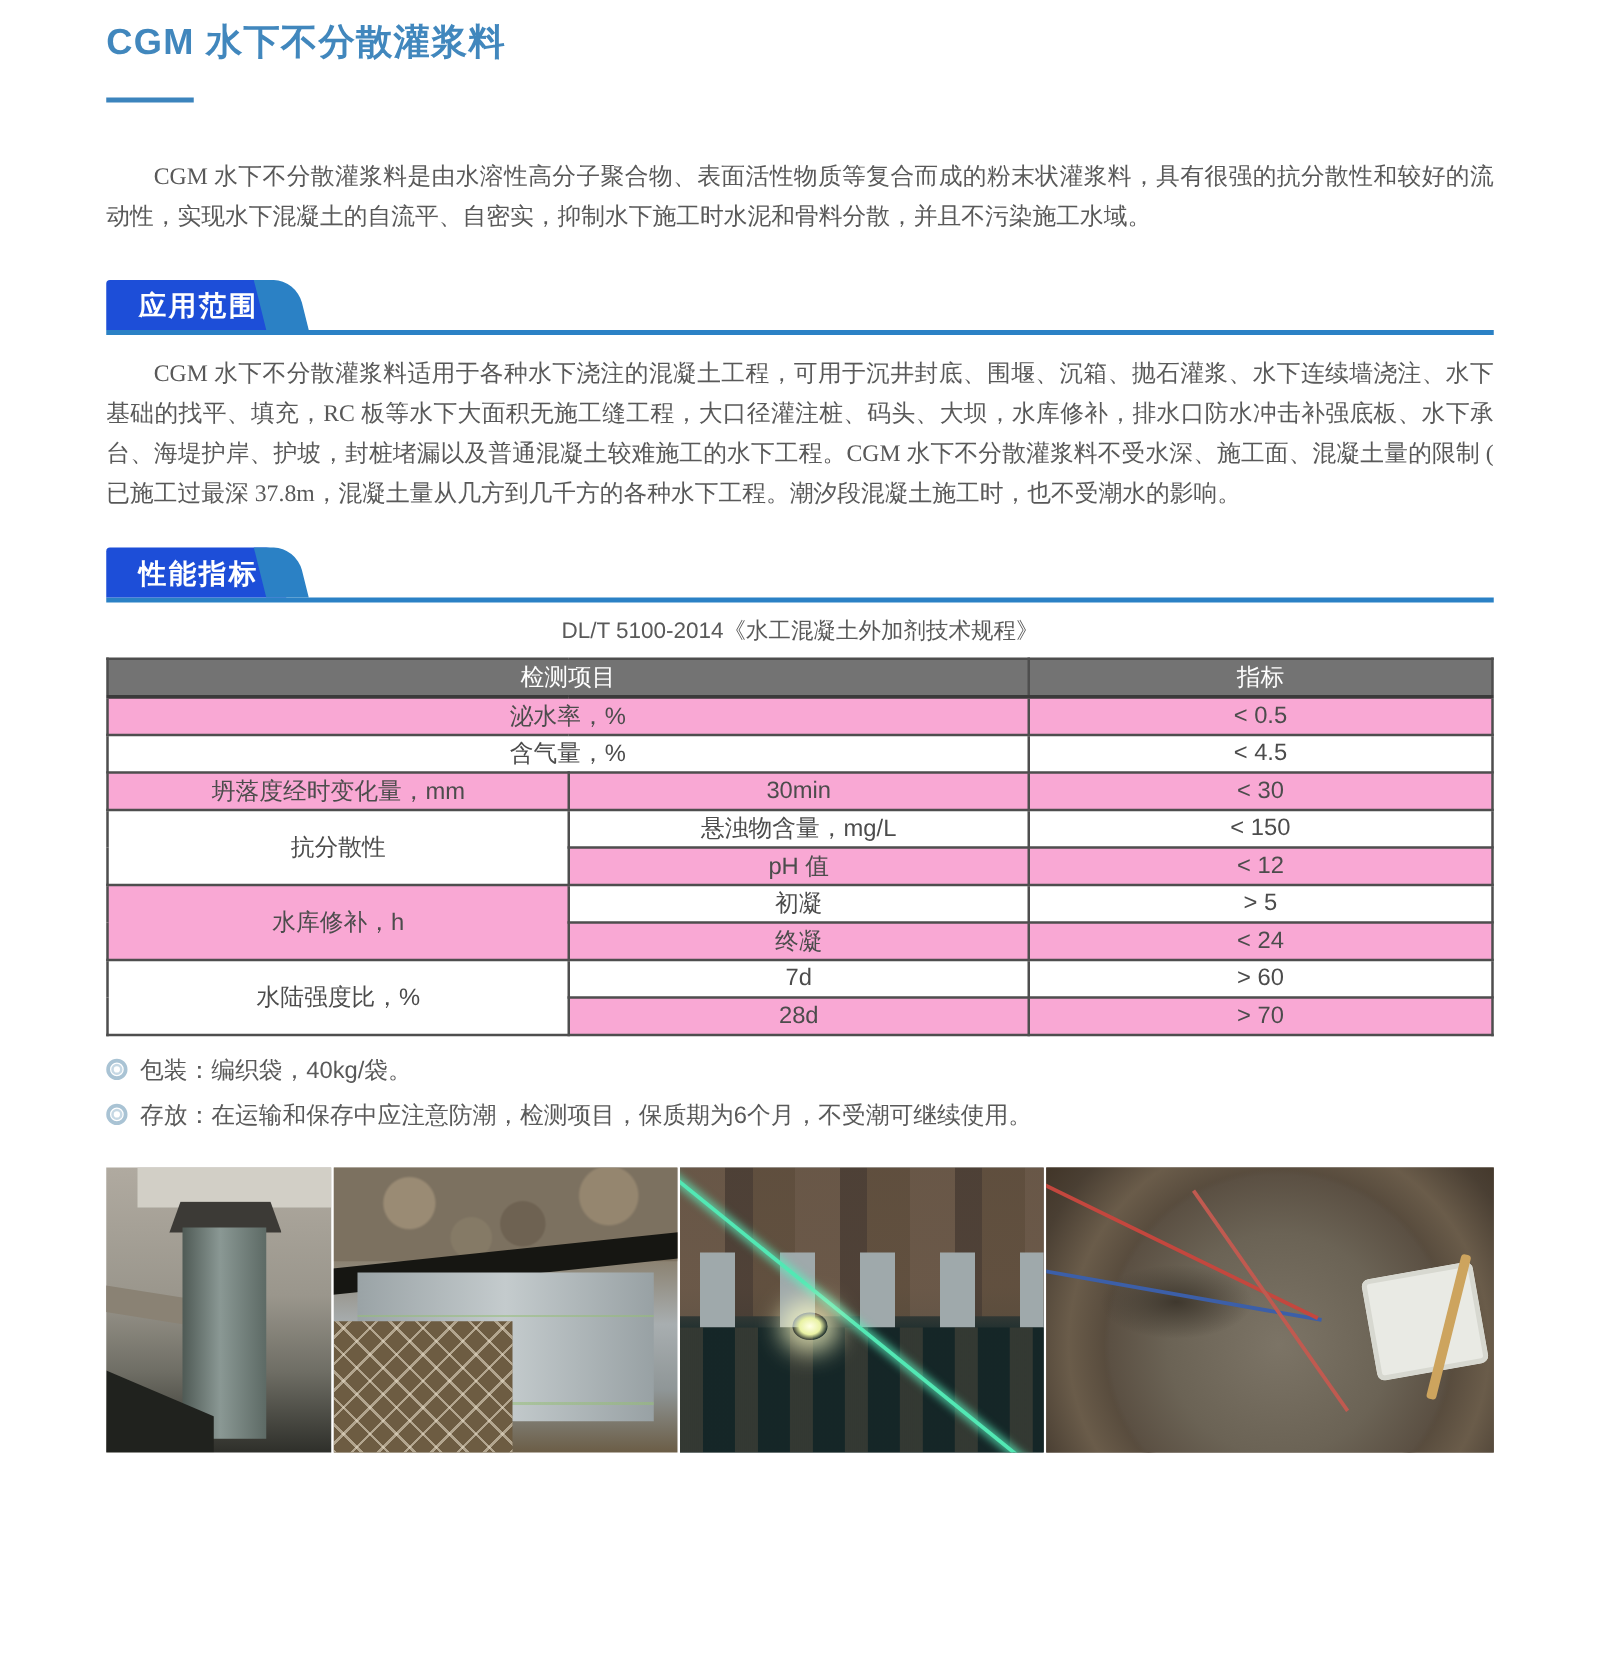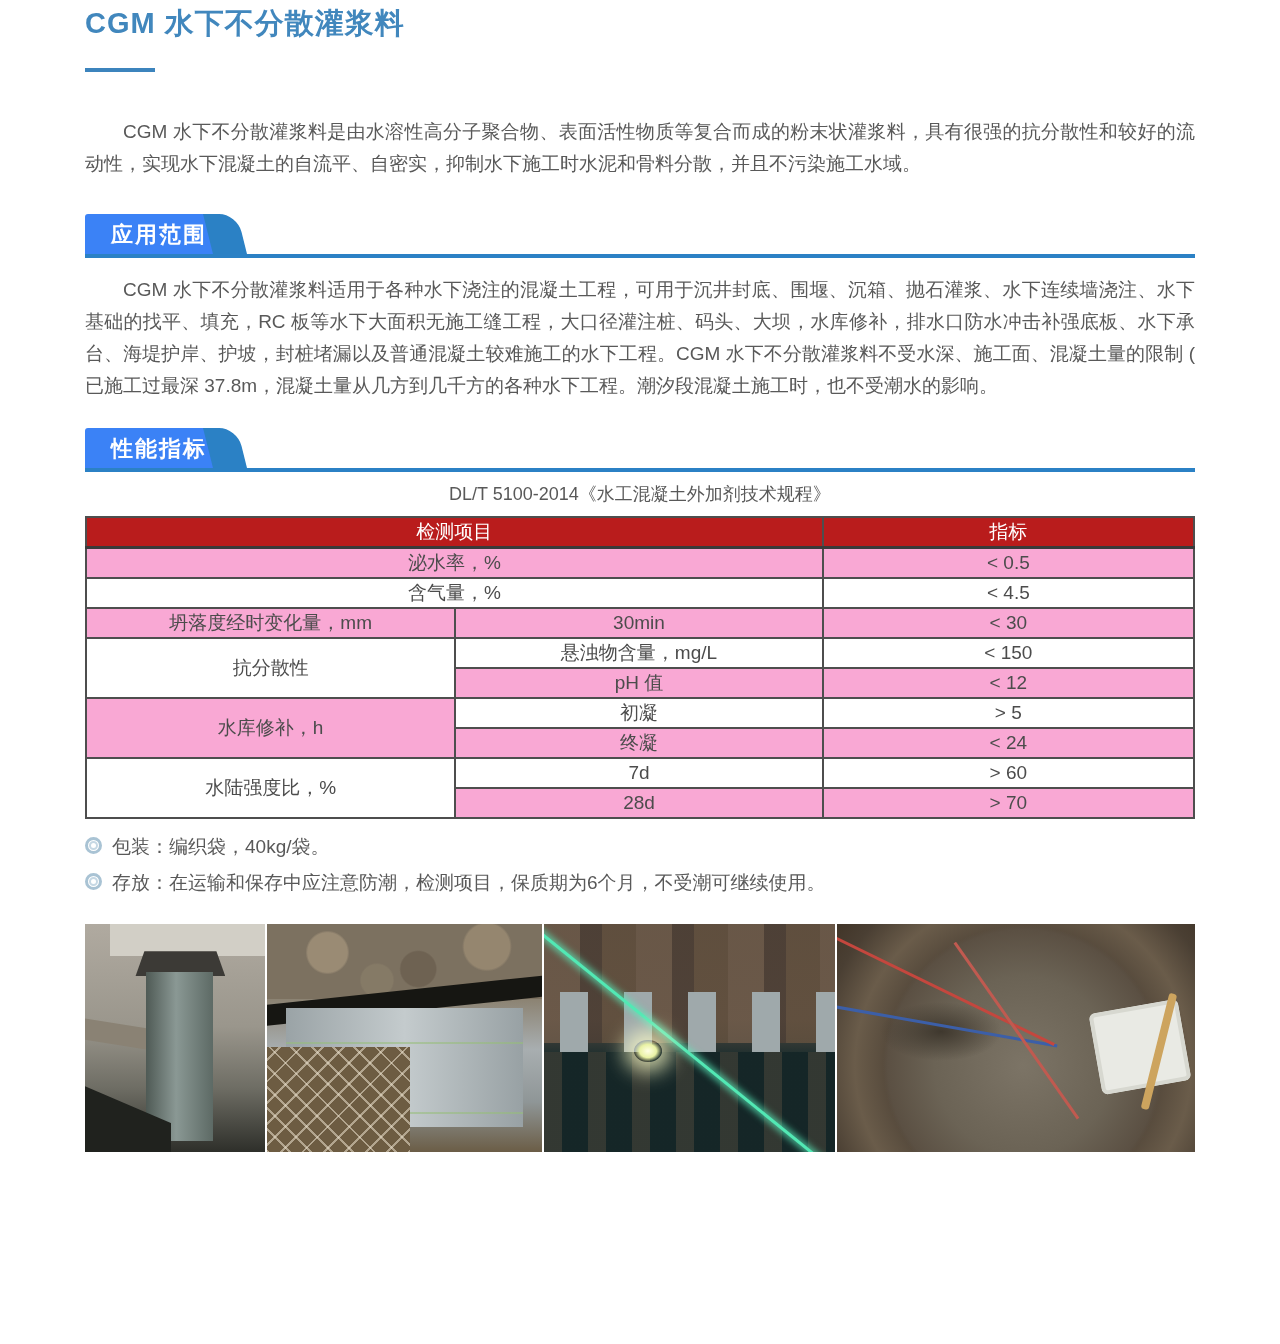--- a/index.html
+++ b/index.html
@@ -5,32 +5,32 @@
   * { margin:0; padding:0; box-sizing:border-box; }
   html,body { background:#ffffff; }
   body {
     width:1280px; height:1344px;
     font-family:"Liberation Sans","DejaVu Sans",sans-serif;
     color:#595959; overflow:hidden;
   }
   .content { width:1110px; margin:0 85px; position:relative; }
 
   
-  .page-title { padding-top:4px; font-size:29px; font-weight:bold; color:#4187bd; letter-spacing:1px; }
+  .page-title { padding-top:14px; font-size:29px; font-weight:bold; color:#4187bd; letter-spacing:1px; }
   .title-dash { margin-top:24px; width:70px; height:4px; background:#3c84bd; }
 
   
-  .para { font-size:19px; line-height:32px; color:#595959; text-align:justify; text-indent:2em; }
+  .para { font-size:19px; line-height:32px; color:#595959; text-align:justify; text-indent:2em;font-family:Liberation Serif, serif; }
   .intro { margin-top:44px; }
   .app-body { margin-top:16px; }
 
   
   .sec-head { border-bottom:4px solid #2b81c5; line-height:0; }
   .sec-badge {
-    position:relative; display:inline-block; background:#3b82f6; color:#fff;
+    position:relative; display:inline-block; background:#1d4ed8; color:#fff;
     font-size:22px; font-weight:bold; line-height:26px;
     padding:8px 22px 6px 26px; border-radius:3px 16px 0 0; letter-spacing:2px;
   }
   .sec-badge::after {
     content:""; position:absolute; top:0; right:-18px; width:34px; height:100%;
     background:#2b81c5; transform:skewX(14deg); transform-origin:bottom left;
     border-top-right-radius:18px;
   }
   .sec-badge .lbl { position:relative; z-index:1; }
   .mt-app { margin-top:34px; }
@@ -39,21 +39,21 @@
 
   
   .standard { margin-top:10px; text-align:center; font-size:18px; line-height:24px; color:#595959; }
 
   
   table.spec { margin-top:10px; width:100%; border-collapse:collapse; font-size:19px; color:#4c4c4c; }
   table.spec th, table.spec td {
     border:2px solid #4e4e4e; height:30px; padding:1px 6px;
     text-align:center; vertical-align:middle; font-weight:normal;
   }
-  table.spec thead th { background:#b91c1c; color:#ffffff; border-bottom:3px solid #3a3a3a; }
+  table.spec thead th { background:#737373; color:#ffffff; border-bottom:3px solid #3a3a3a; }
   td.g { background:#f9a8d4; }
   col.c1 { width:370px; } col.c2 { width:368px; } col.c3 { width:372px; }
 
   
   .bullets { margin-top:14px; }
   .bullet { display:flex; align-items:flex-start; margin-bottom:9px; }
   .ring {
     flex:0 0 auto; width:17px; height:17px; margin:4px 10px 0 0;
     border:3px solid #a9c3d4; border-radius:50%; position:relative;
   }

